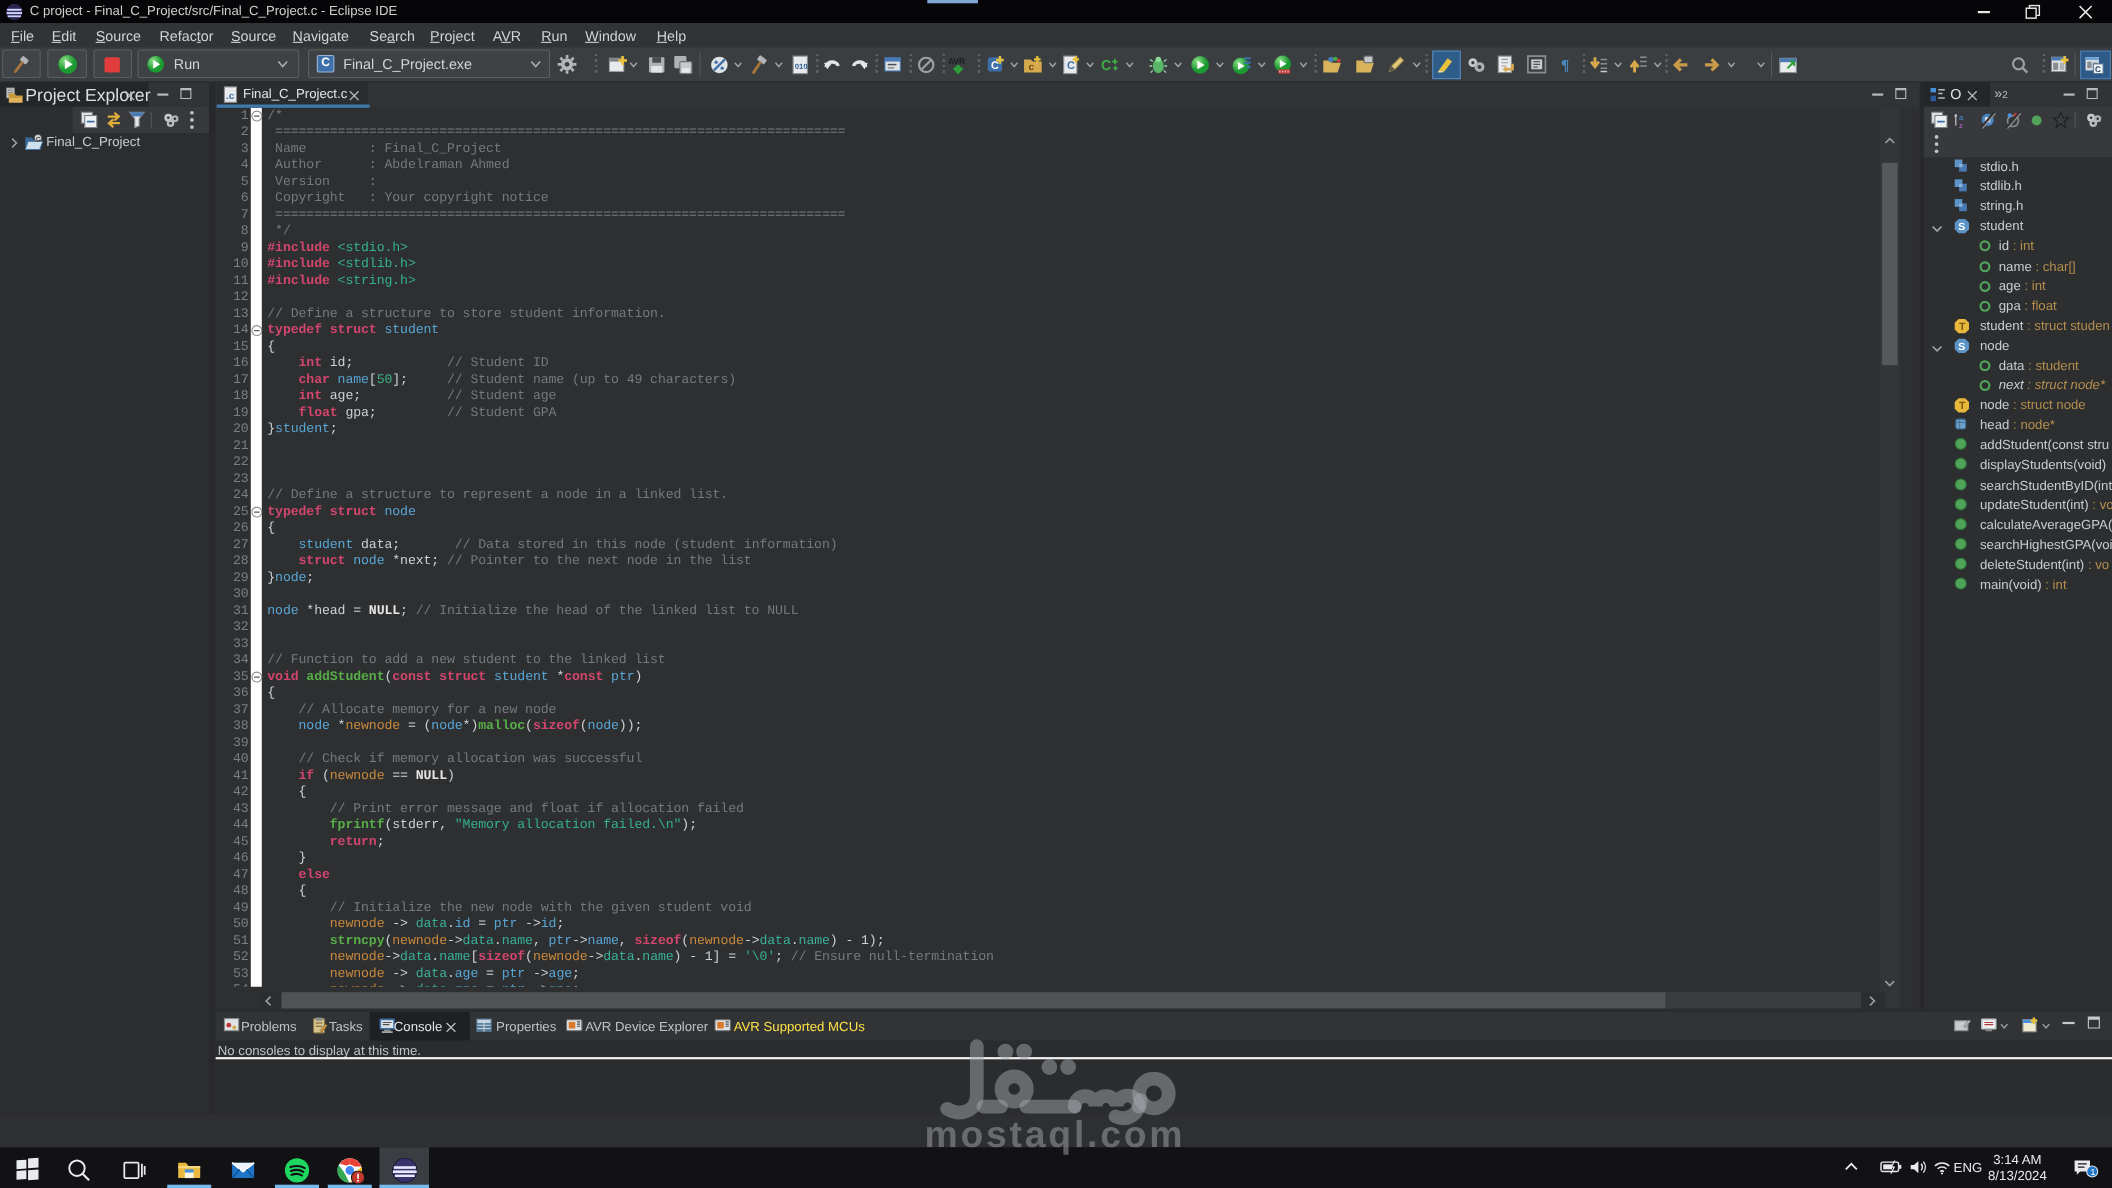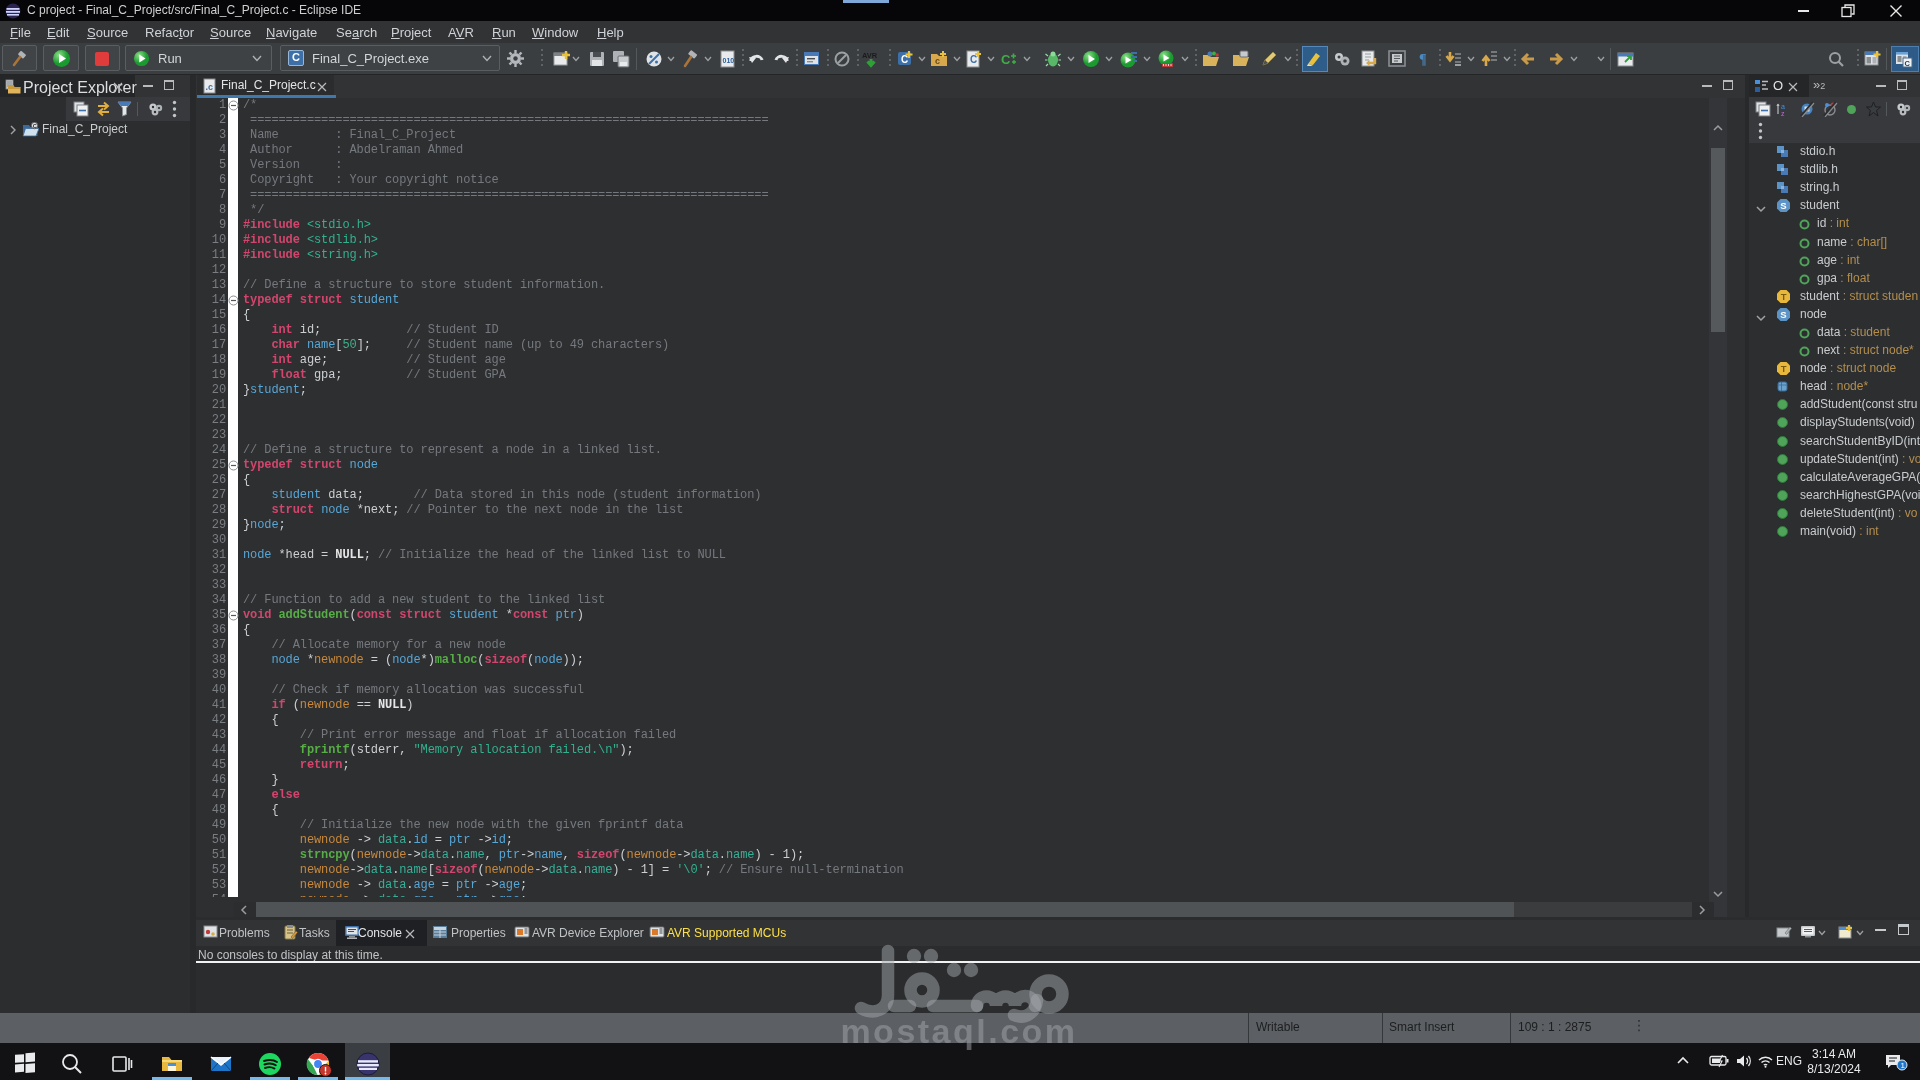--- a/index.html
+++ b/index.html
@@ -565,21 +565,21 @@
 
     <span class="c">// Check if memory allocation was successful</span>
     <span class="k">if</span> (<span class="o">newnode</span> == <span class="b">NULL</span>)
     {
         <span class="c">// Print error message and float if allocation failed</span>
         <span class="f">fprintf</span>(stderr, <span class="s">"Memory allocation failed.\n"</span>);
         <span class="k">return</span>;
     }
     <span class="k">else</span>
     {
-        <span class="c">// Initialize the new node with the given fprintf data</span>
+        <span class="c">// Initialize the new node with the given student void</span>
         <span class="o">newnode</span> -&gt; <span class="m">data</span>.<span class="t">id</span> = <span class="t">ptr</span> -&gt;<span class="t">id</span>;
         <span class="f">strncpy</span>(<span class="o">newnode</span>-&gt;<span class="m">data</span>.<span class="m">name</span>, <span class="t">ptr</span>-&gt;<span class="t">name</span>, <span class="k">sizeof</span>(<span class="o">newnode</span>-&gt;<span class="m">data</span>.<span class="m">name</span>) - 1);
         <span class="o">newnode</span>-&gt;<span class="m">data</span>.<span class="m">name</span>[<span class="k">sizeof</span>(<span class="o">newnode</span>-&gt;<span class="m">data</span>.<span class="m">name</span>) - 1] = <span class="s">'\0'</span>; <span class="c">// Ensure null-termination</span>
         <span class="o">newnode</span> -&gt; <span class="m">data</span>.<span class="t">age</span> = <span class="t">ptr</span> -&gt;<span class="t">age</span>;
         <span class="o">newnode</span> -&gt; <span class="m">data</span>.<span class="t">gpa</span> = <span class="t">ptr</span> -&gt;<span class="t">gpa</span>;</pre>
   </div>
 
   <div style="position:absolute;left:1513px;top:23px;width:18px;height:819px;background:#333538;">
     <div style="position:absolute;left:2px;top:50px;width:14px;height:184px;background:#56595c;"></div>
     <svg style="position:absolute;left:4px;top:26px;" width="10" height="8" viewBox="0 0 10 8">
@@ -720,21 +720,21 @@
             <text x="4.2" y="11" font-size="9.5" font-weight="bold" fill="#fff" font-family="Liberation Sans">S</text>
           </svg></div>
         <div class="treetext" style="position:absolute;left:51px;top:232px;white-space:nowrap;">node</div>
         <div style="position:absolute;left:50px;top:250px;"><svg width="11" height="11" viewBox="0 0 11 11">
             <circle cx="5.5" cy="5.5" r="4" fill="none" stroke="#4fa45a" stroke-width="2"></circle>
           </svg></div>
         <div class="treetext" style="position:absolute;left:68px;top:250px;white-space:nowrap;">data<span class="gold"> : student</span></div>
         <div style="position:absolute;left:50px;top:268px;"><svg width="11" height="11" viewBox="0 0 11 11">
             <circle cx="5.5" cy="5.5" r="4" fill="none" stroke="#4fa45a" stroke-width="2"></circle>
           </svg></div>
-        <div class="treetext" style="position:absolute;left:68px;top:268px;white-space:nowrap;">next<span class="gold"> : struct node*</span></div>
+        <div class="treetext" style="position:absolute;left:68px;top:268px;white-space:nowrap;font-style:italic;">next<span class="gold"> : struct node*</span></div>
         <div style="position:absolute;left:27px;top:286px;"><svg width="15" height="15" viewBox="0 0 15 15">
             <polygon points="4.5,1 10.5,1 14,4.5 14,10.5 10.5,14 4.5,14 1,10.5 1,4.5" fill="#e8b83c"></polygon>
             <text x="4.8" y="11" font-size="9.5" font-weight="bold" fill="#7a5a10" font-family="Liberation Sans">T</text>
           </svg></div>
         <div class="treetext" style="position:absolute;left:51px;top:286px;white-space:nowrap;">node<span class="gold"> : struct node</span></div>
         <div style="position:absolute;left:27px;top:304px;"><svg width="13" height="13" viewBox="0 0 13 13">
             <rect x="2" y="2" width="9" height="9" rx="2" fill="#6aa2cc" stroke="#3a6a94"></rect>
             <path d="M2 5 h9 M5.5 2 v9" stroke="#3a6a94" stroke-width="0.8"></path>
           </svg></div>
         <div class="treetext" style="position:absolute;left:51px;top:304px;white-space:nowrap;">head<span class="gold"> : node*</span></div>
@@ -840,29 +840,20 @@
         <svg style="position:absolute;left:1660px;top:13px;" width="8" height="6" viewBox="0 0 8 6">
           <path d="M1 1 L4 4.5 L7 1" fill="none" stroke="#9da0a3" stroke-width="1.3"></path>
         </svg>
         <div style="position:absolute;left:1679px;top:12px;width:11px;height:2px;background:#c6cacd;"></div>
         <div style="position:absolute;left:1702px;top:7px;width:11px;height:11px;border:1.5px solid #c6cacd;border-top-width:3px;box-sizing:border-box;"></div>
       </div>
   <div style="position:absolute;left:2px;top:31px;font-size:12px;color:#c0c3c6;">No consoles to display at this time.</div>
   <div style="position:absolute;left:0;top:44px;width:1724px;height:1.5px;background:#f2f2f2;"></div>
 </div>
 
-<div class="abs" style="left:0;top:1013px;width:1920px;height:30px;background:#5c6064;">
-  <div style="position:absolute;left:1248px;top:0;width:1px;height:30px;background:#35383b;"></div>
-  <div style="position:absolute;left:1382px;top:0;width:1px;height:30px;background:#35383b;"></div>
-  <div style="position:absolute;left:1510px;top:0;width:1px;height:30px;background:#35383b;"></div>
-  <div class="statustext" style="position:absolute;left:1256px;top:7px;">Writable</div>
-  <div class="statustext" style="position:absolute;left:1389px;top:7px;">Smart Insert</div>
-  <div class="statustext" style="position:absolute;left:1518px;top:7px;">109 : 1 : 2875</div>
-  <div class="statustext" style="position:absolute;left:1632px;top:4px;font-size:14px;color:#2a2c2e;">⋮</div>
-</div>
 
 <div class="abs" id="taskbar" style="left:0;top:1043px;width:1920px;height:37px;background:#121215;">
       <div style="position:absolute;left:345px;top:0;width:45px;height:37px;background:#3a3d42;"></div>
       <div style="position:absolute;left:13px;top:9px;width:24px;height:24px;"><svg width="24" height="24" viewBox="0 0 24 24">
           <g fill="#e8eaec">
             <rect x="2" y="3" width="9" height="8" transform="skewY(-4)"></rect>
             <rect x="12.5" y="2" width="9.5" height="9" transform="skewY(-4)"></rect>
             <rect x="2" y="12.6" width="9" height="8" transform="skewY(-4)"></rect>
             <rect x="12.5" y="12.8" width="9.5" height="9" transform="skewY(-4)"></rect>
           </g>

